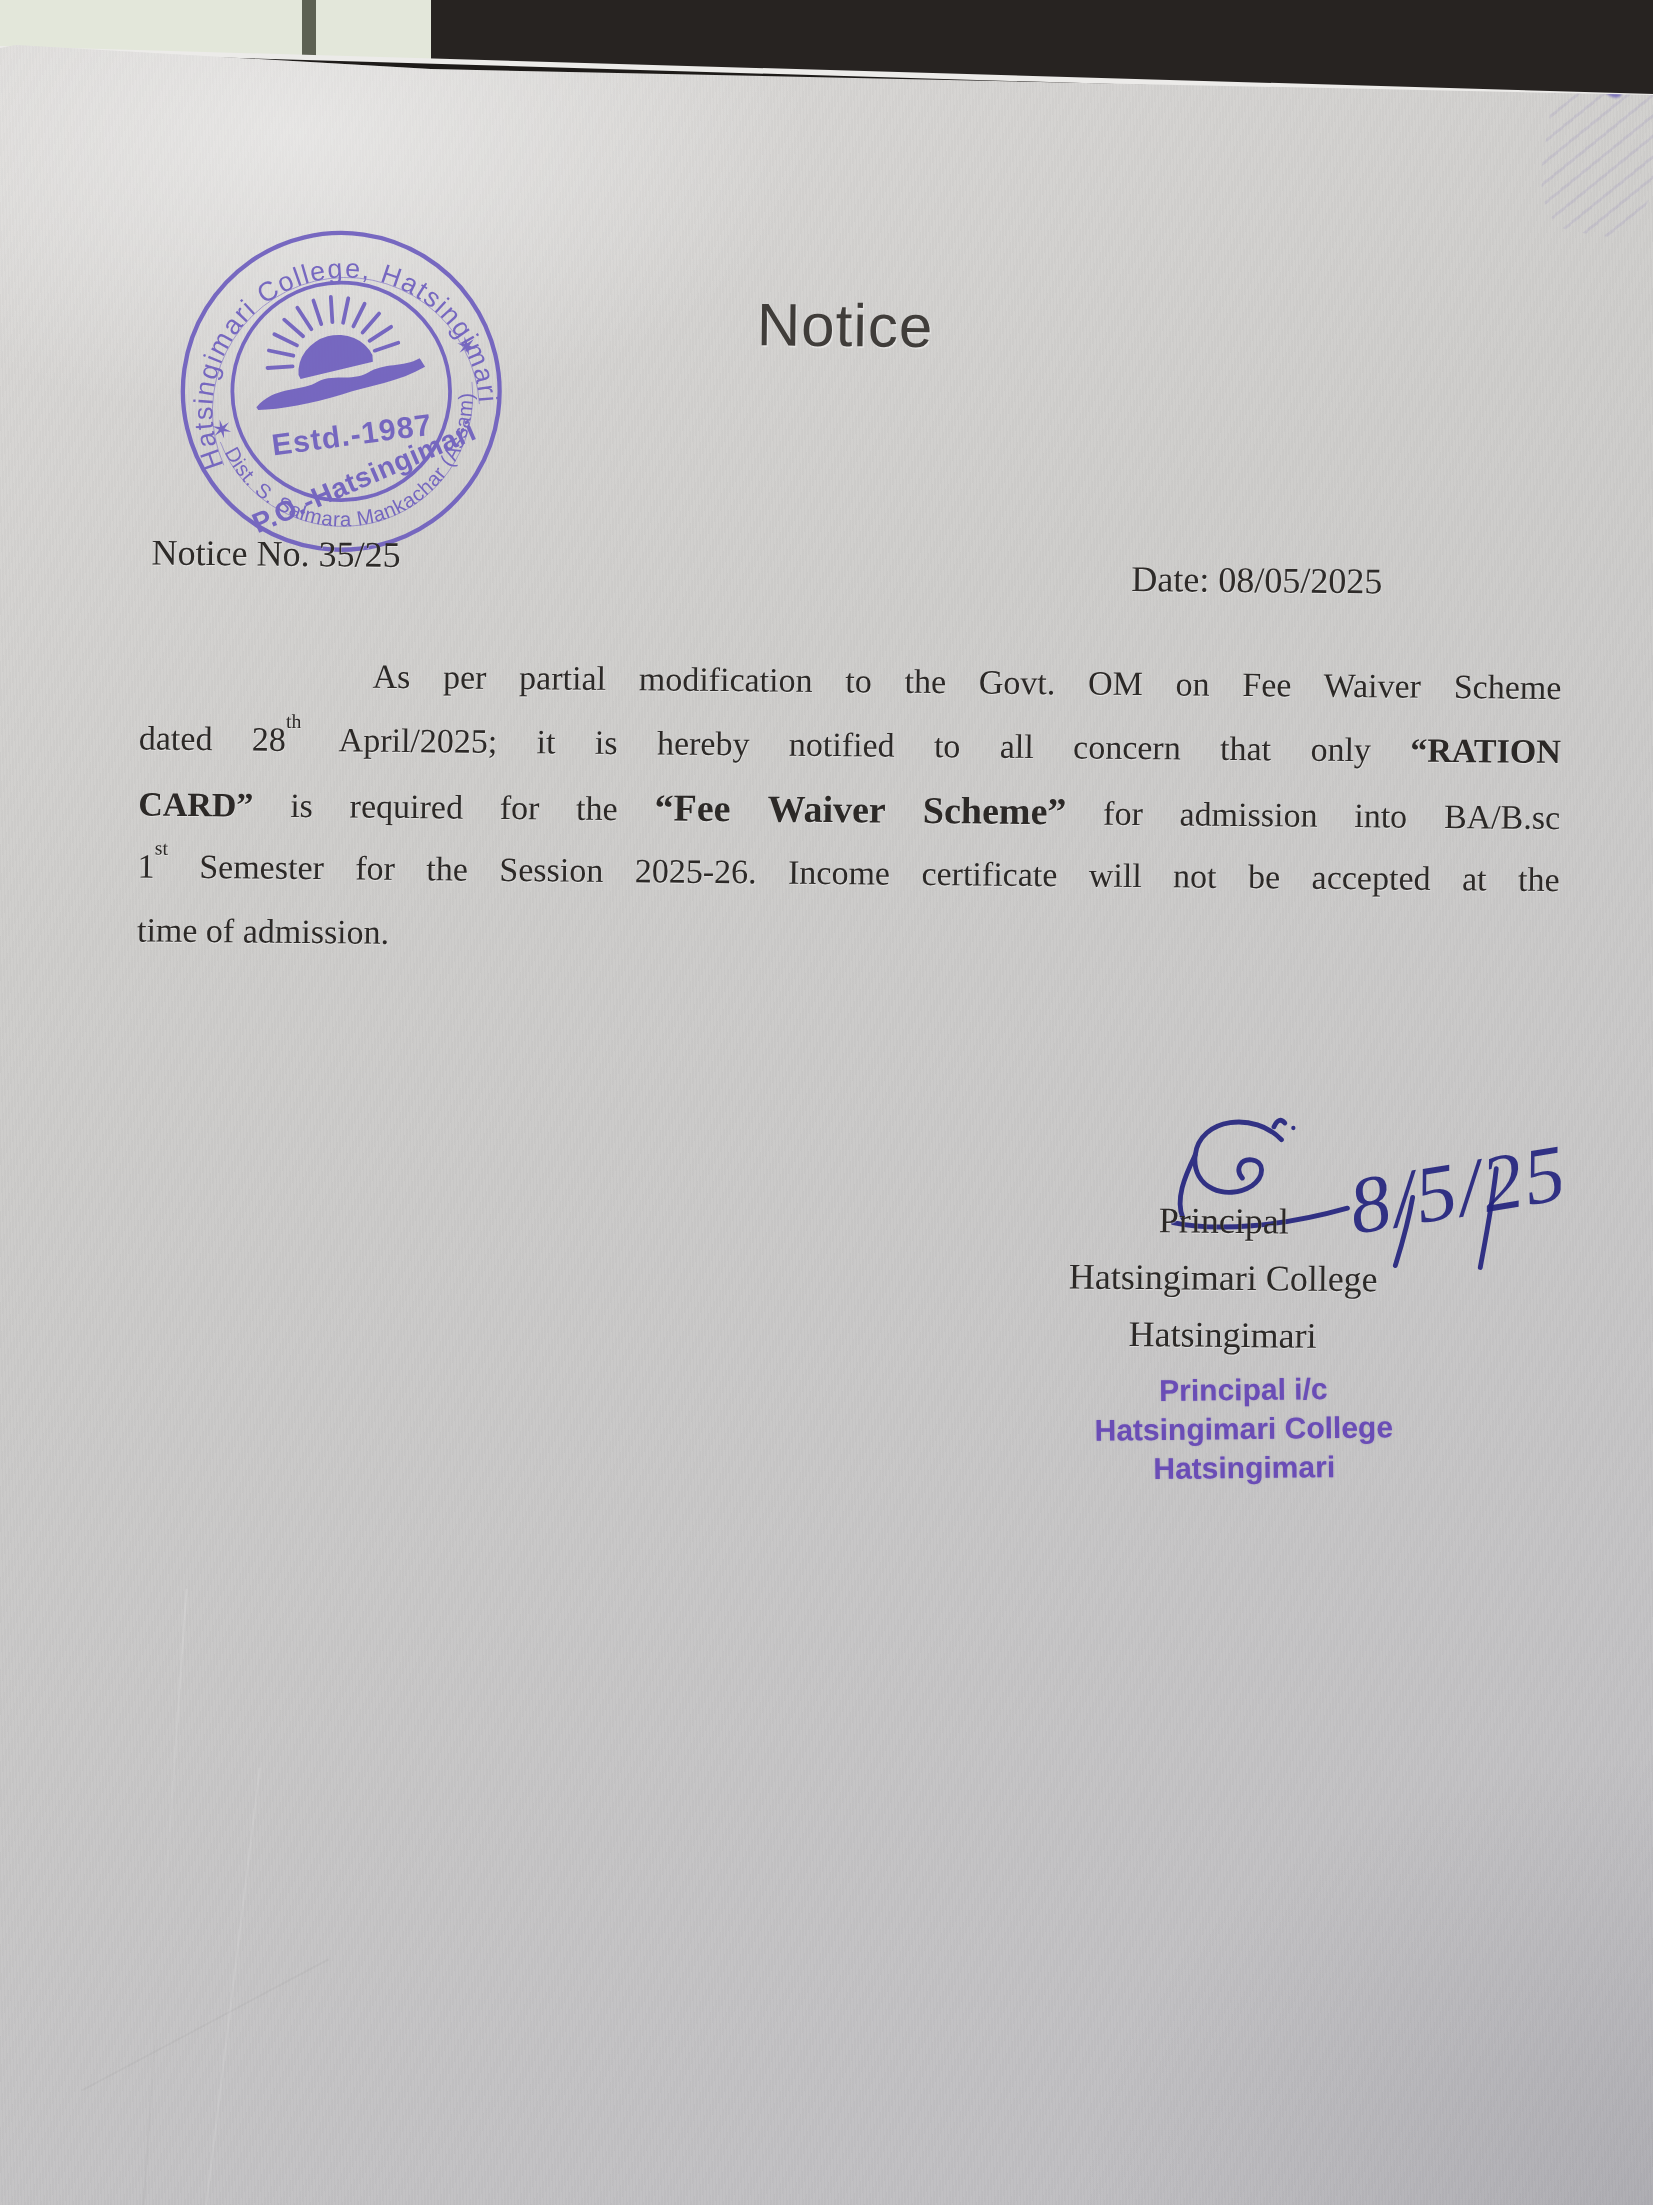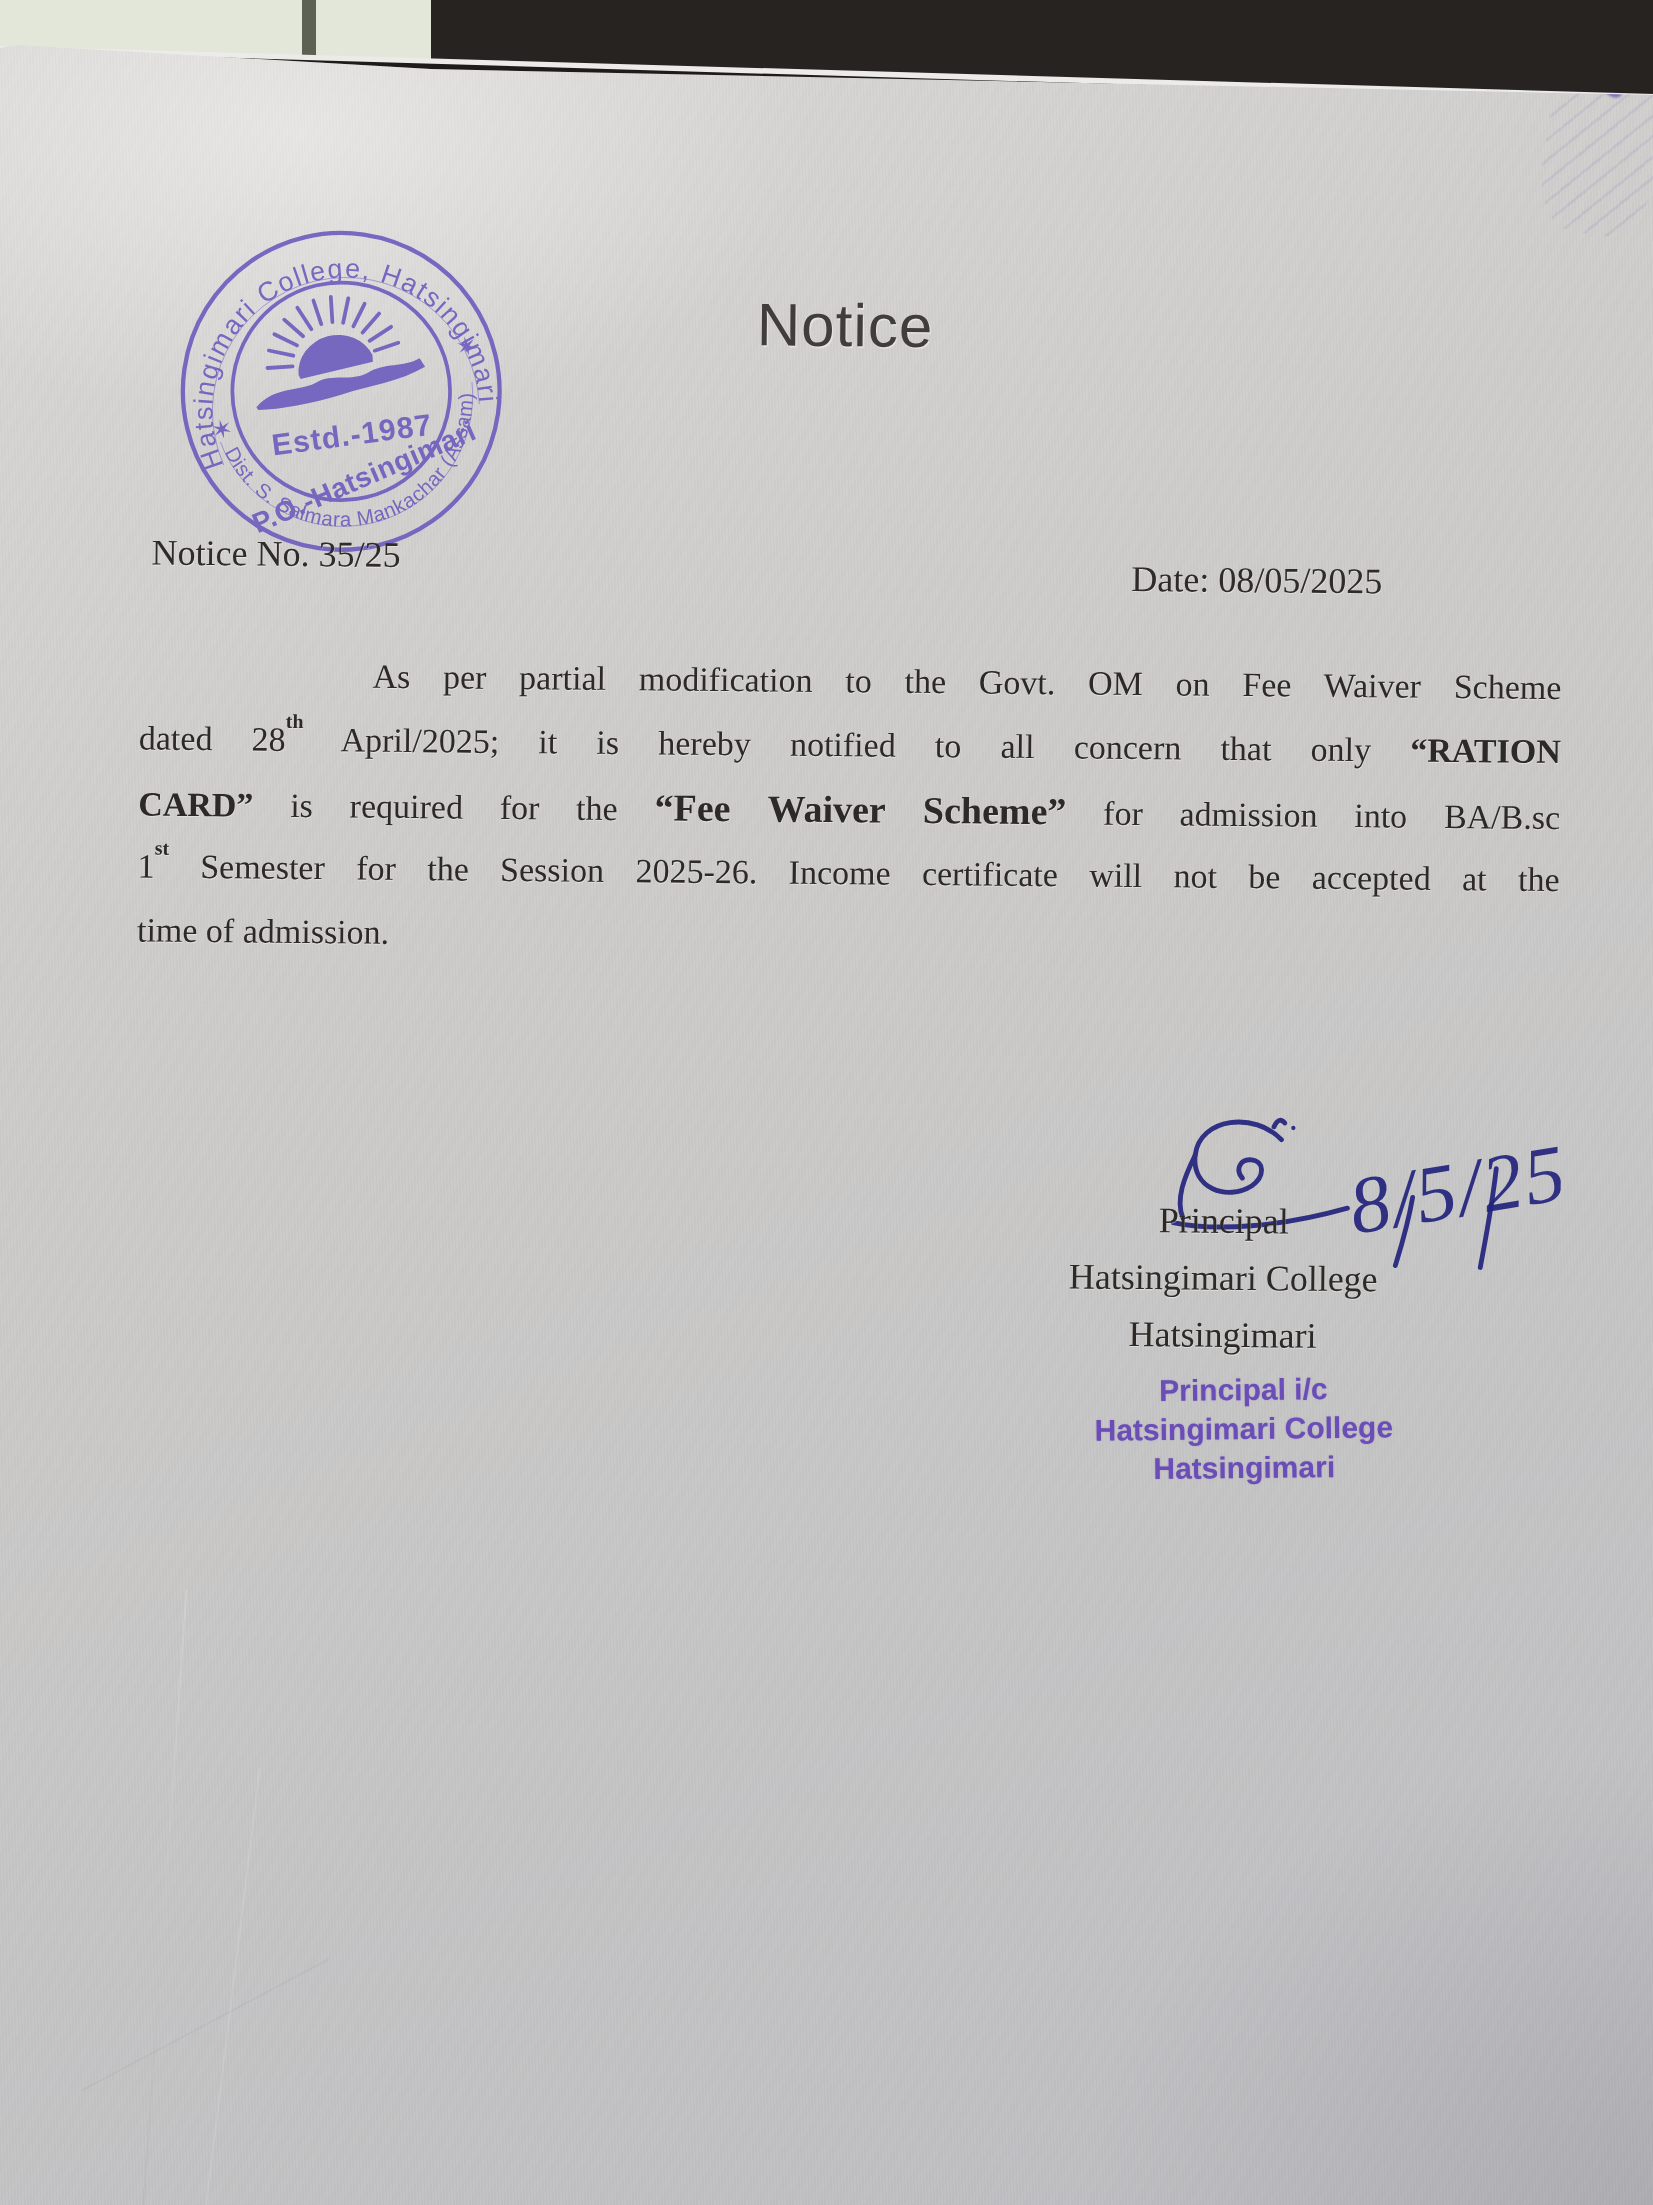--- a/index.html
+++ b/index.html
@@ -51,21 +51,21 @@
         text-shadow:0.5px 1.1px 0.5px rgba(255,255,255,.40);}
   .meta.no{left:157px;top:538px;}
   .meta.date{left:1137px;top:555px;}
 
   .body-block{position:absolute;left:146px;top:649px;width:1422px;
               font-size:34px;line-height:64px;color:#2c2927;
               text-shadow:0.5px 1.1px 0.5px rgba(255,255,255,.38);}
   .jline{text-align:justify;height:64px;overflow:hidden;}
   .jline::after{content:"";display:inline-block;width:100%;height:0;}
   .indent{padding-left:233px;}
-  sup{font-size:.58em;position:relative;top:-.55em;line-height:0;font-weight:bold;}
+  sup{font-size:.58em;position:relative;top:-.55em;line-height:0;}
   b{font-weight:bold;}
   .big{font-size:38px;}
 
   .sig-block{position:absolute;left:1047px;top:1189px;width:377px;text-align:center;
              font-size:36px;line-height:57px;color:#2c2927;
              text-shadow:0.5px 1.1px 0.5px rgba(255,255,255,.38);}
   .office-stamp{position:absolute;left:1085px;top:1366px;width:345px;text-align:center;
              font-family:"Liberation Sans","DejaVu Sans",sans-serif;font-weight:bold;
              font-size:30px;line-height:39px;color:#6a4db6;transform:rotate(-1.2deg);
              text-shadow:0 0 1.6px rgba(106,77,182,.40);}

